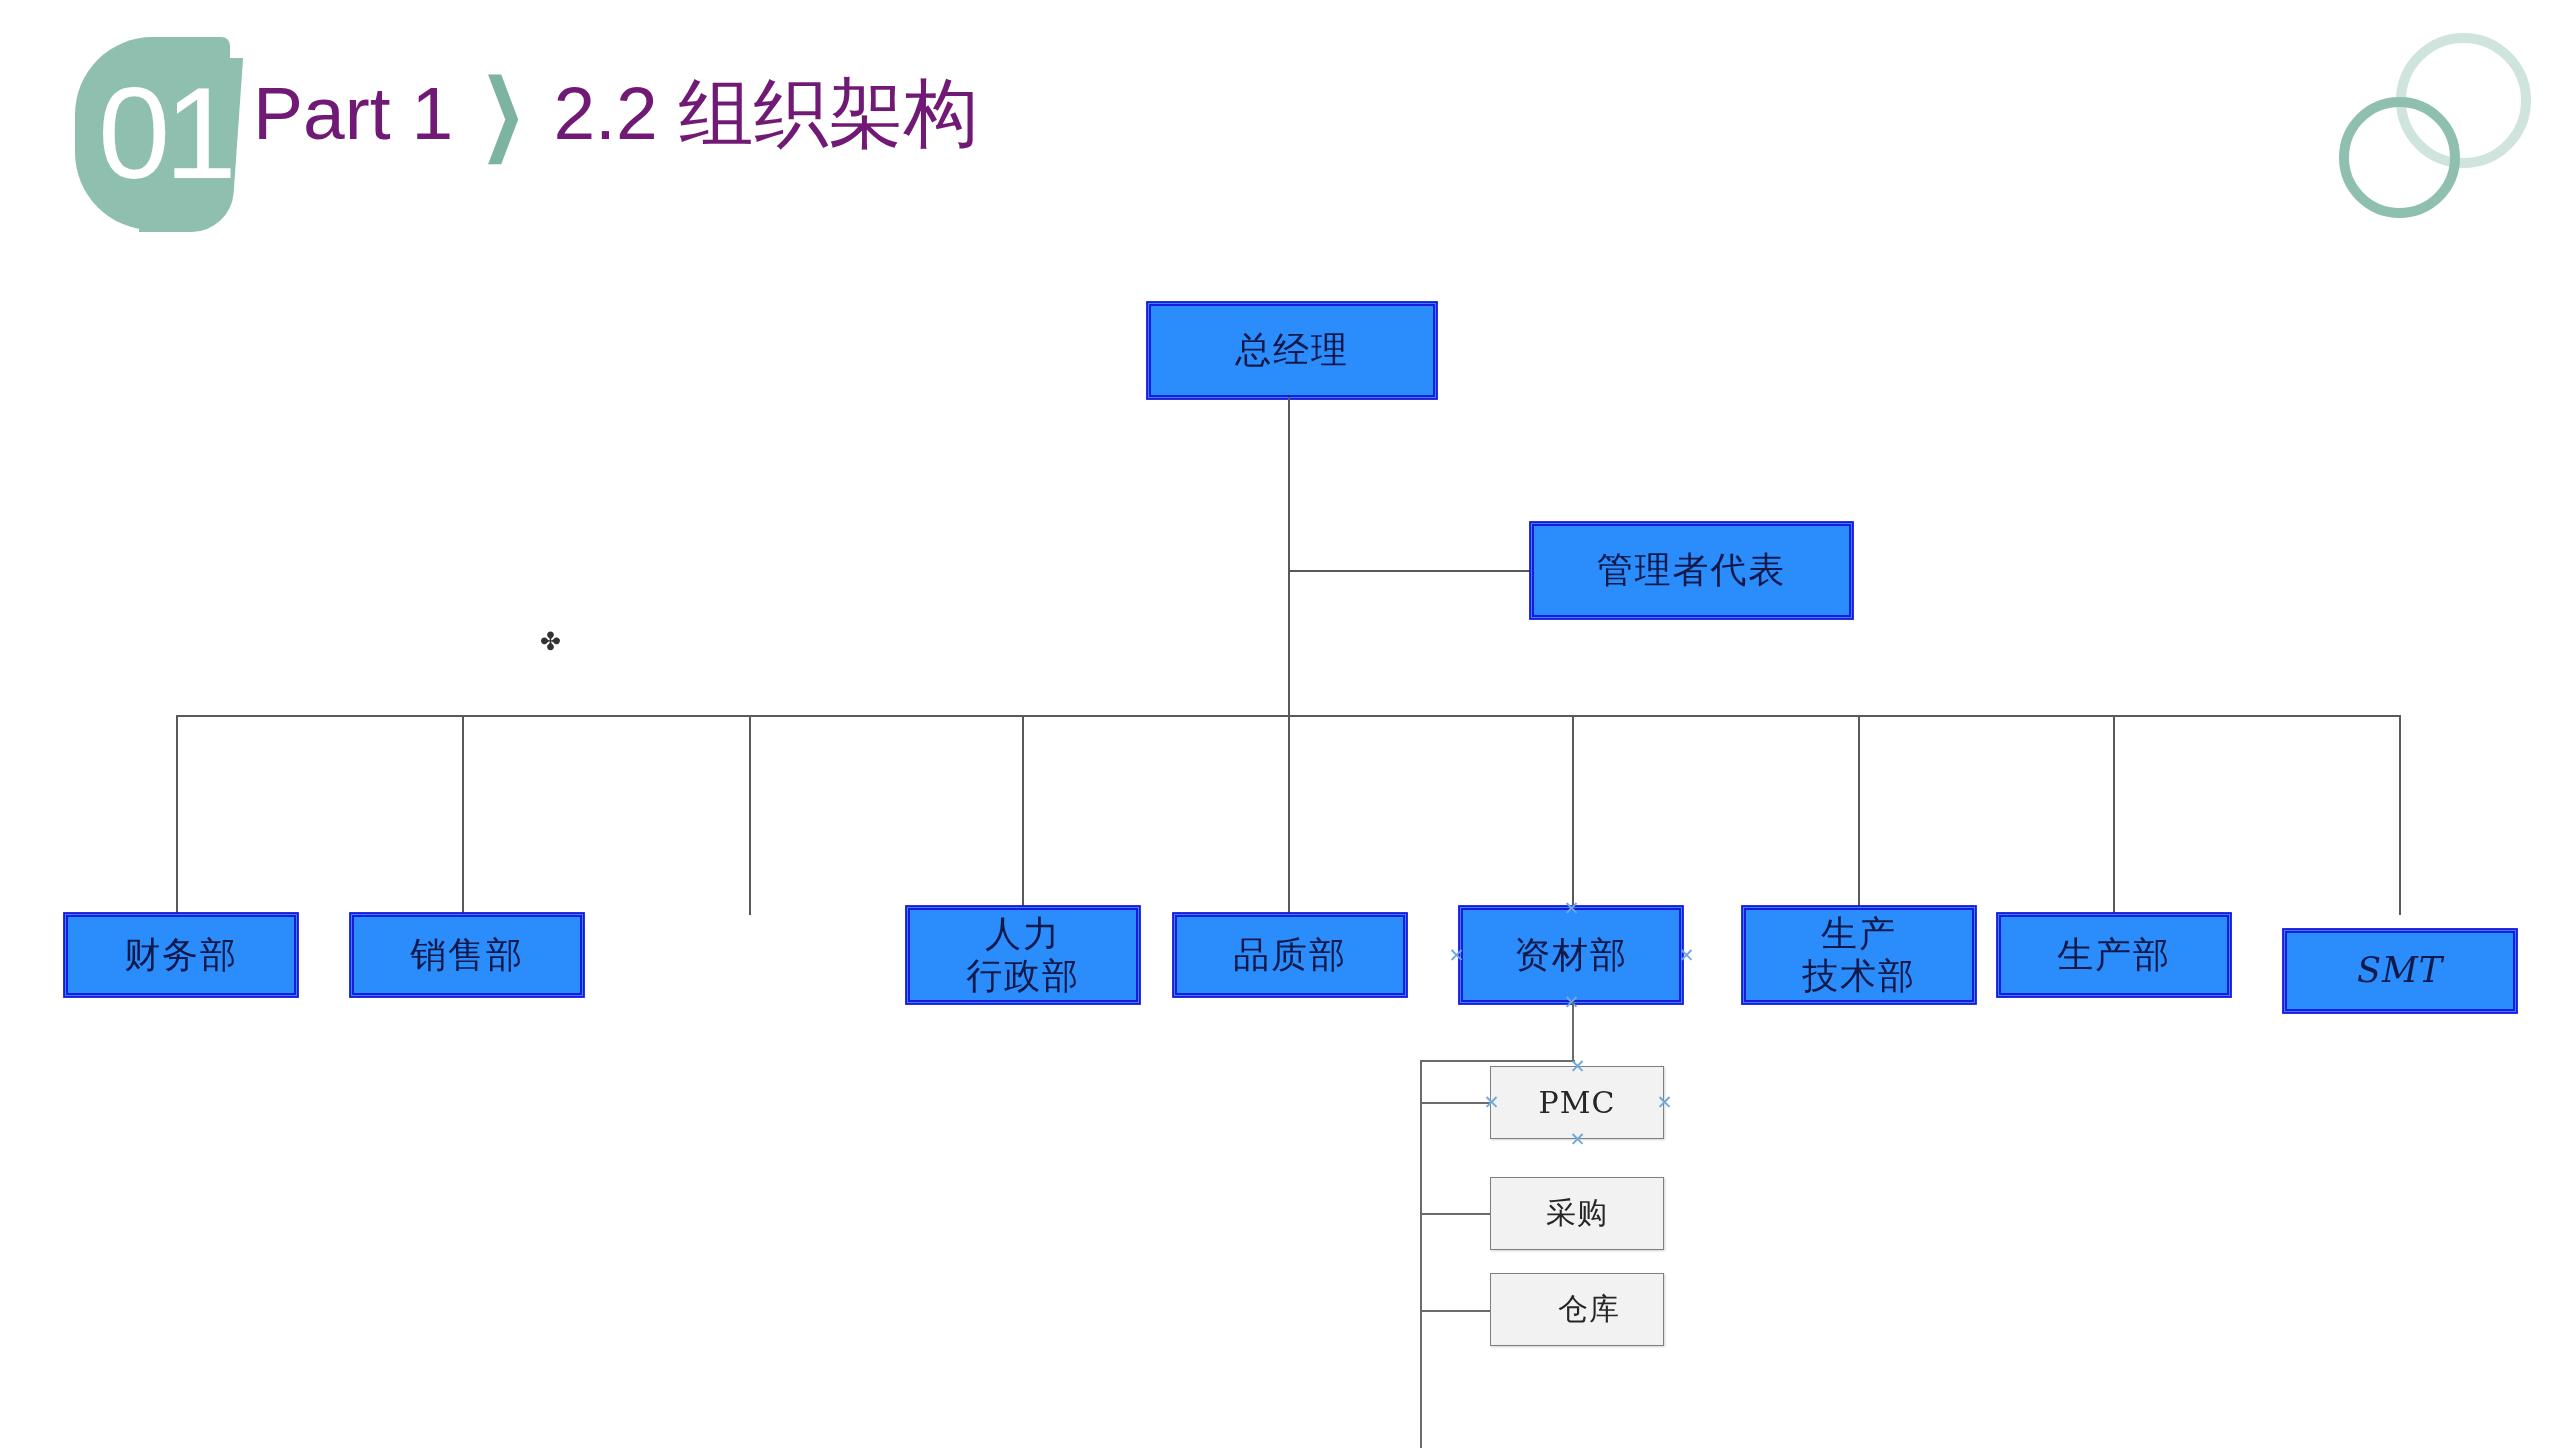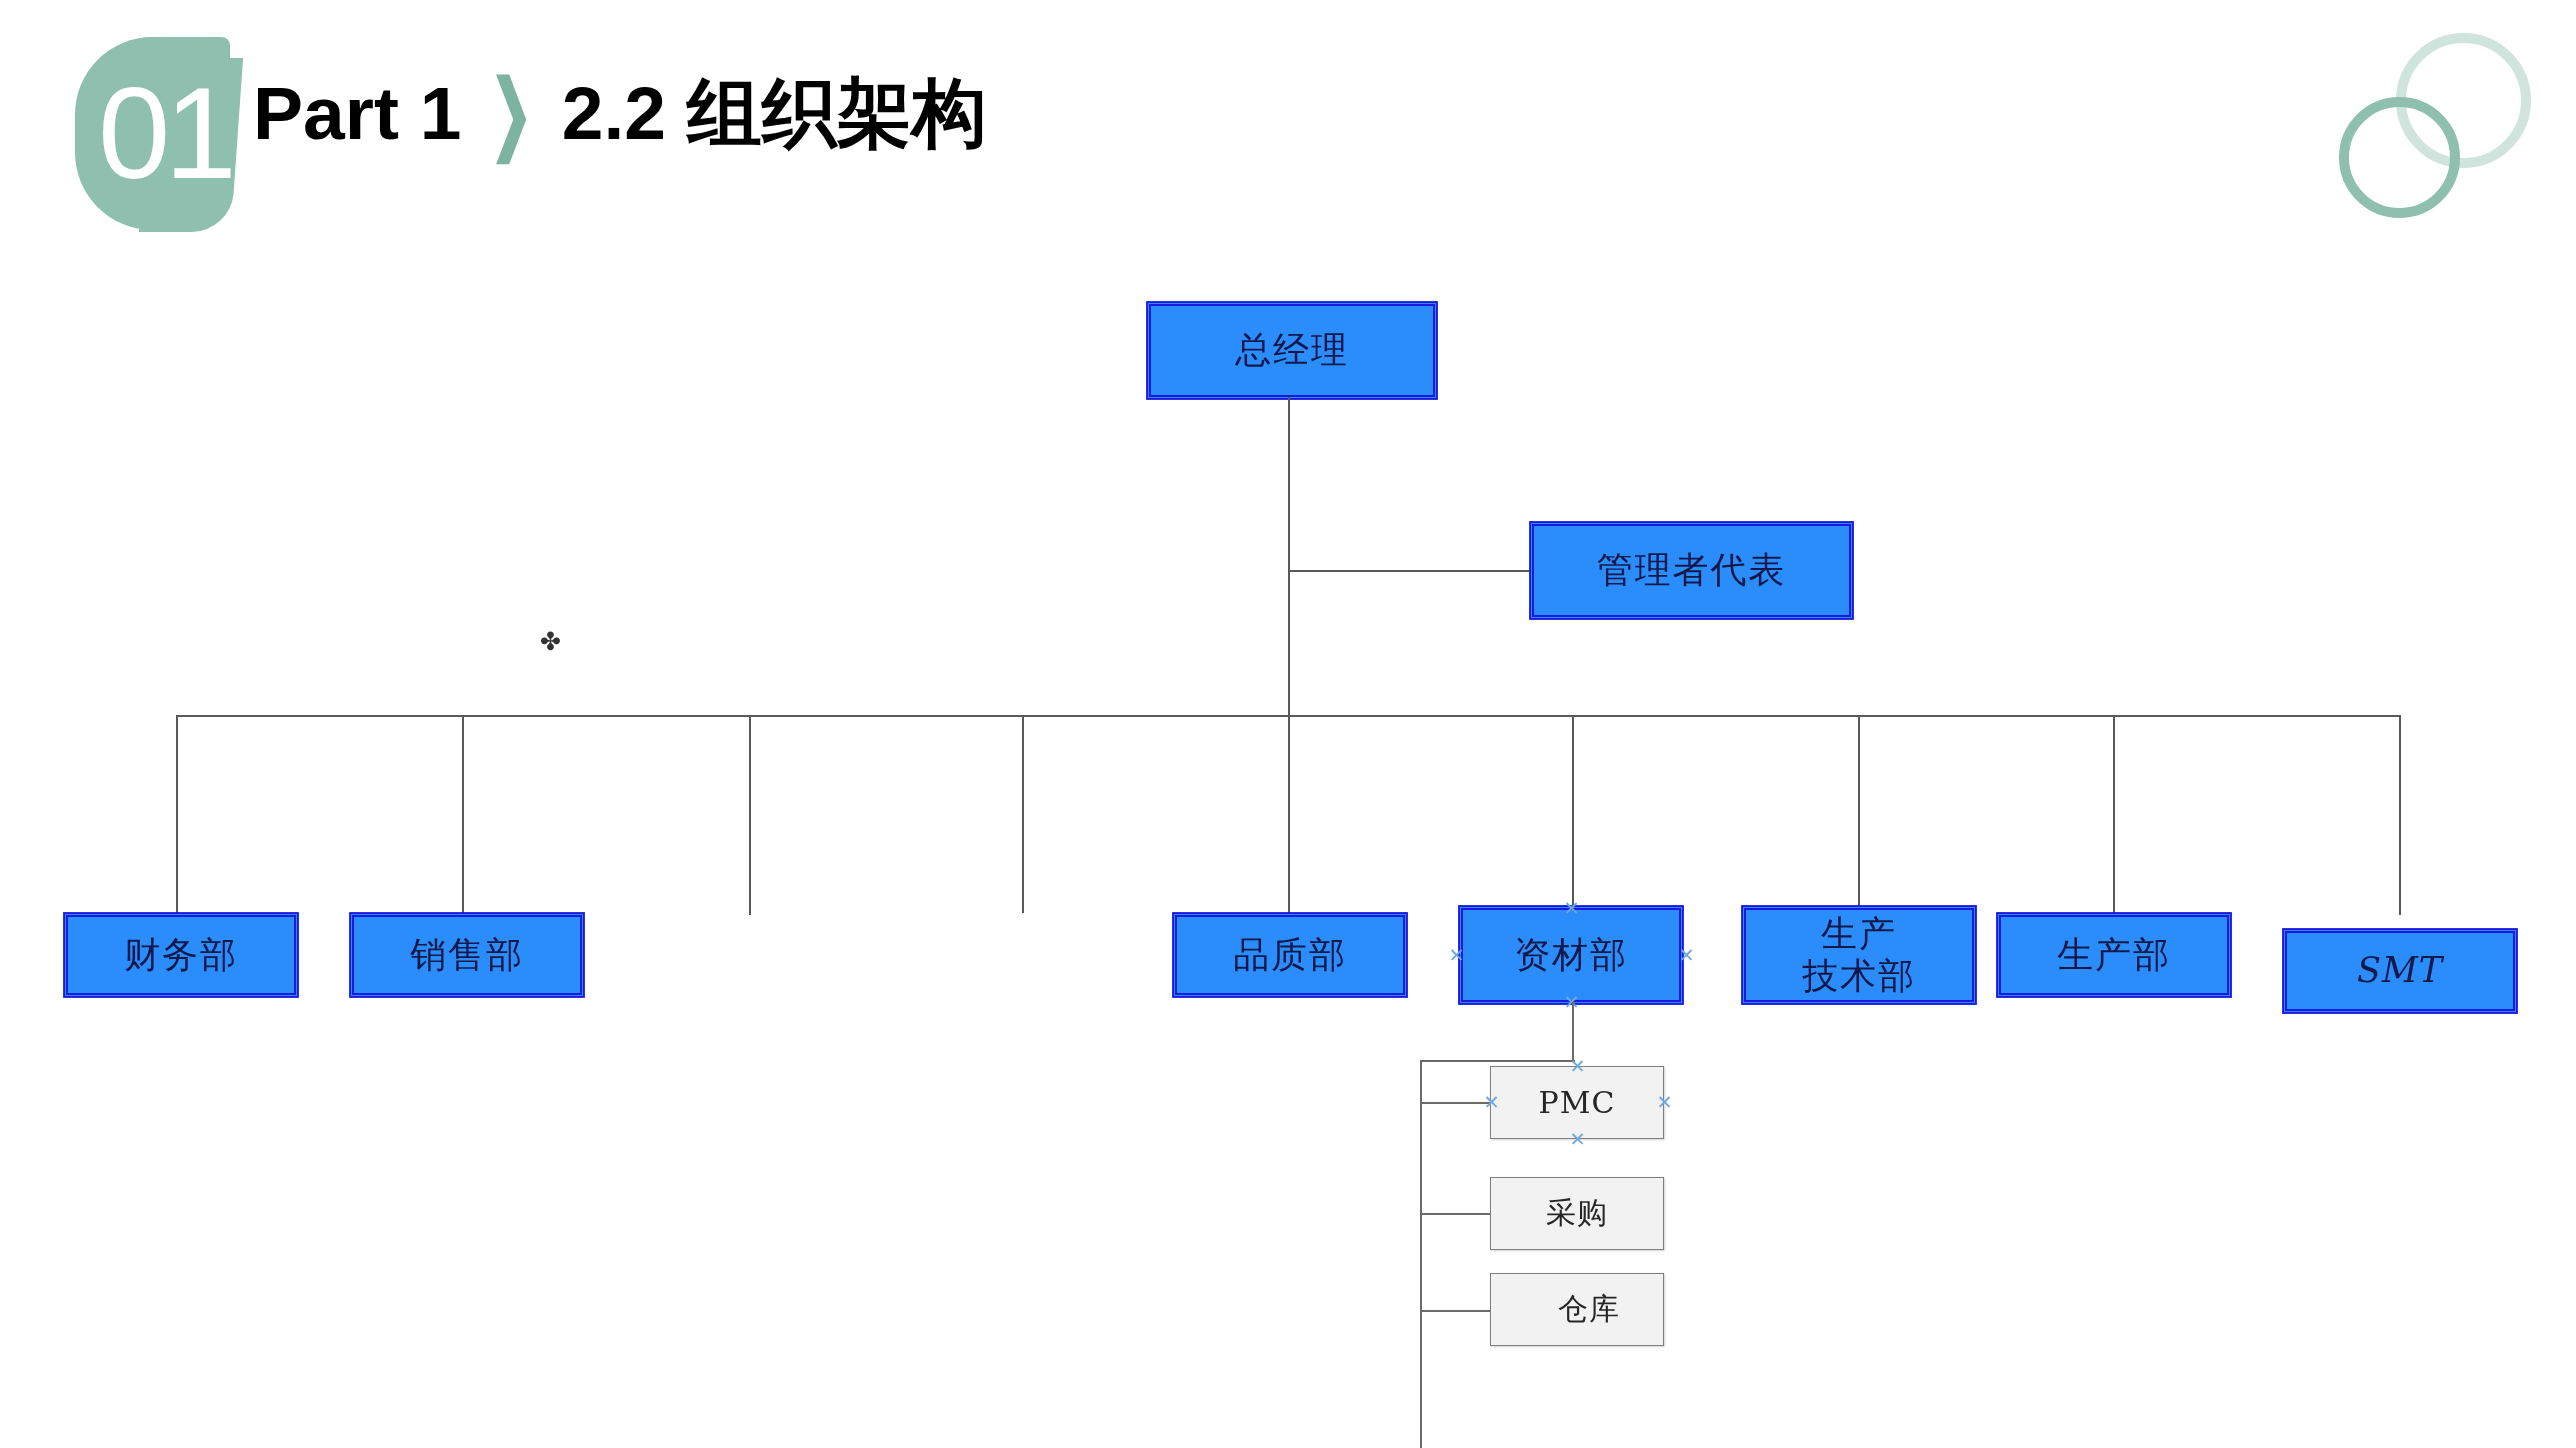--- a/index.html
+++ b/index.html
@@ -33,21 +33,21 @@
     letter-spacing:-5.8px;line-height:1;
     z-index:3;
   }
 
   #title-row{
     position:absolute;left:253px;top:60px;height:106px;
     display:flex;align-items:center;gap:25px;
     z-index:4;
   }
   .title-text{
-    font-size:75px;color:#000000;font-weight:700;
+    font-size:75px;color:#701a75;font-weight:400;
     font-family:"Liberation Sans",sans-serif;
     white-space:nowrap;line-height:1;
   }
   #title-sep{
     font-size:60px;color:#7cb4a1;font-weight:bold;line-height:1;
     transform:scaleY(1.45) scaleX(.85);
     display:inline-block;
   }
 
   #deco-circles{position:absolute;right:39px;top:27px;width:212px;height:179px;}
@@ -159,20 +159,24 @@
 
   <div class="node-blue" style="left:66px;top:654px;width:230px;height:80px;">
     <span>财务部</span>
   </div>
 
   <div class="node-blue" style="left:352px;top:654px;width:230px;height:80px;align-items:center;">
     <span>销售部</span>
   </div>
 
 
+  <div class="node-blue" style="left:908px;top:647px;width:230px;height:94px;flex-direction:column;">
+    <span>人力</span>
+    <span>行政部</span>
+  </div>
 
   <div class="node-blue" style="left:1175px;top:654px;width:230px;height:80px;">
     <span>品质部</span>
   </div>
 
   <div class="node-blue" id="node-materials" style="left:1461px;top:647px;width:220px;height:94px;">
     <span>资材部</span>
   </div>
   <div class="handle" style="left:1563px;top:639px;">✕</div>
   <div class="handle" style="left:1563px;top:733px;">✕</div>

